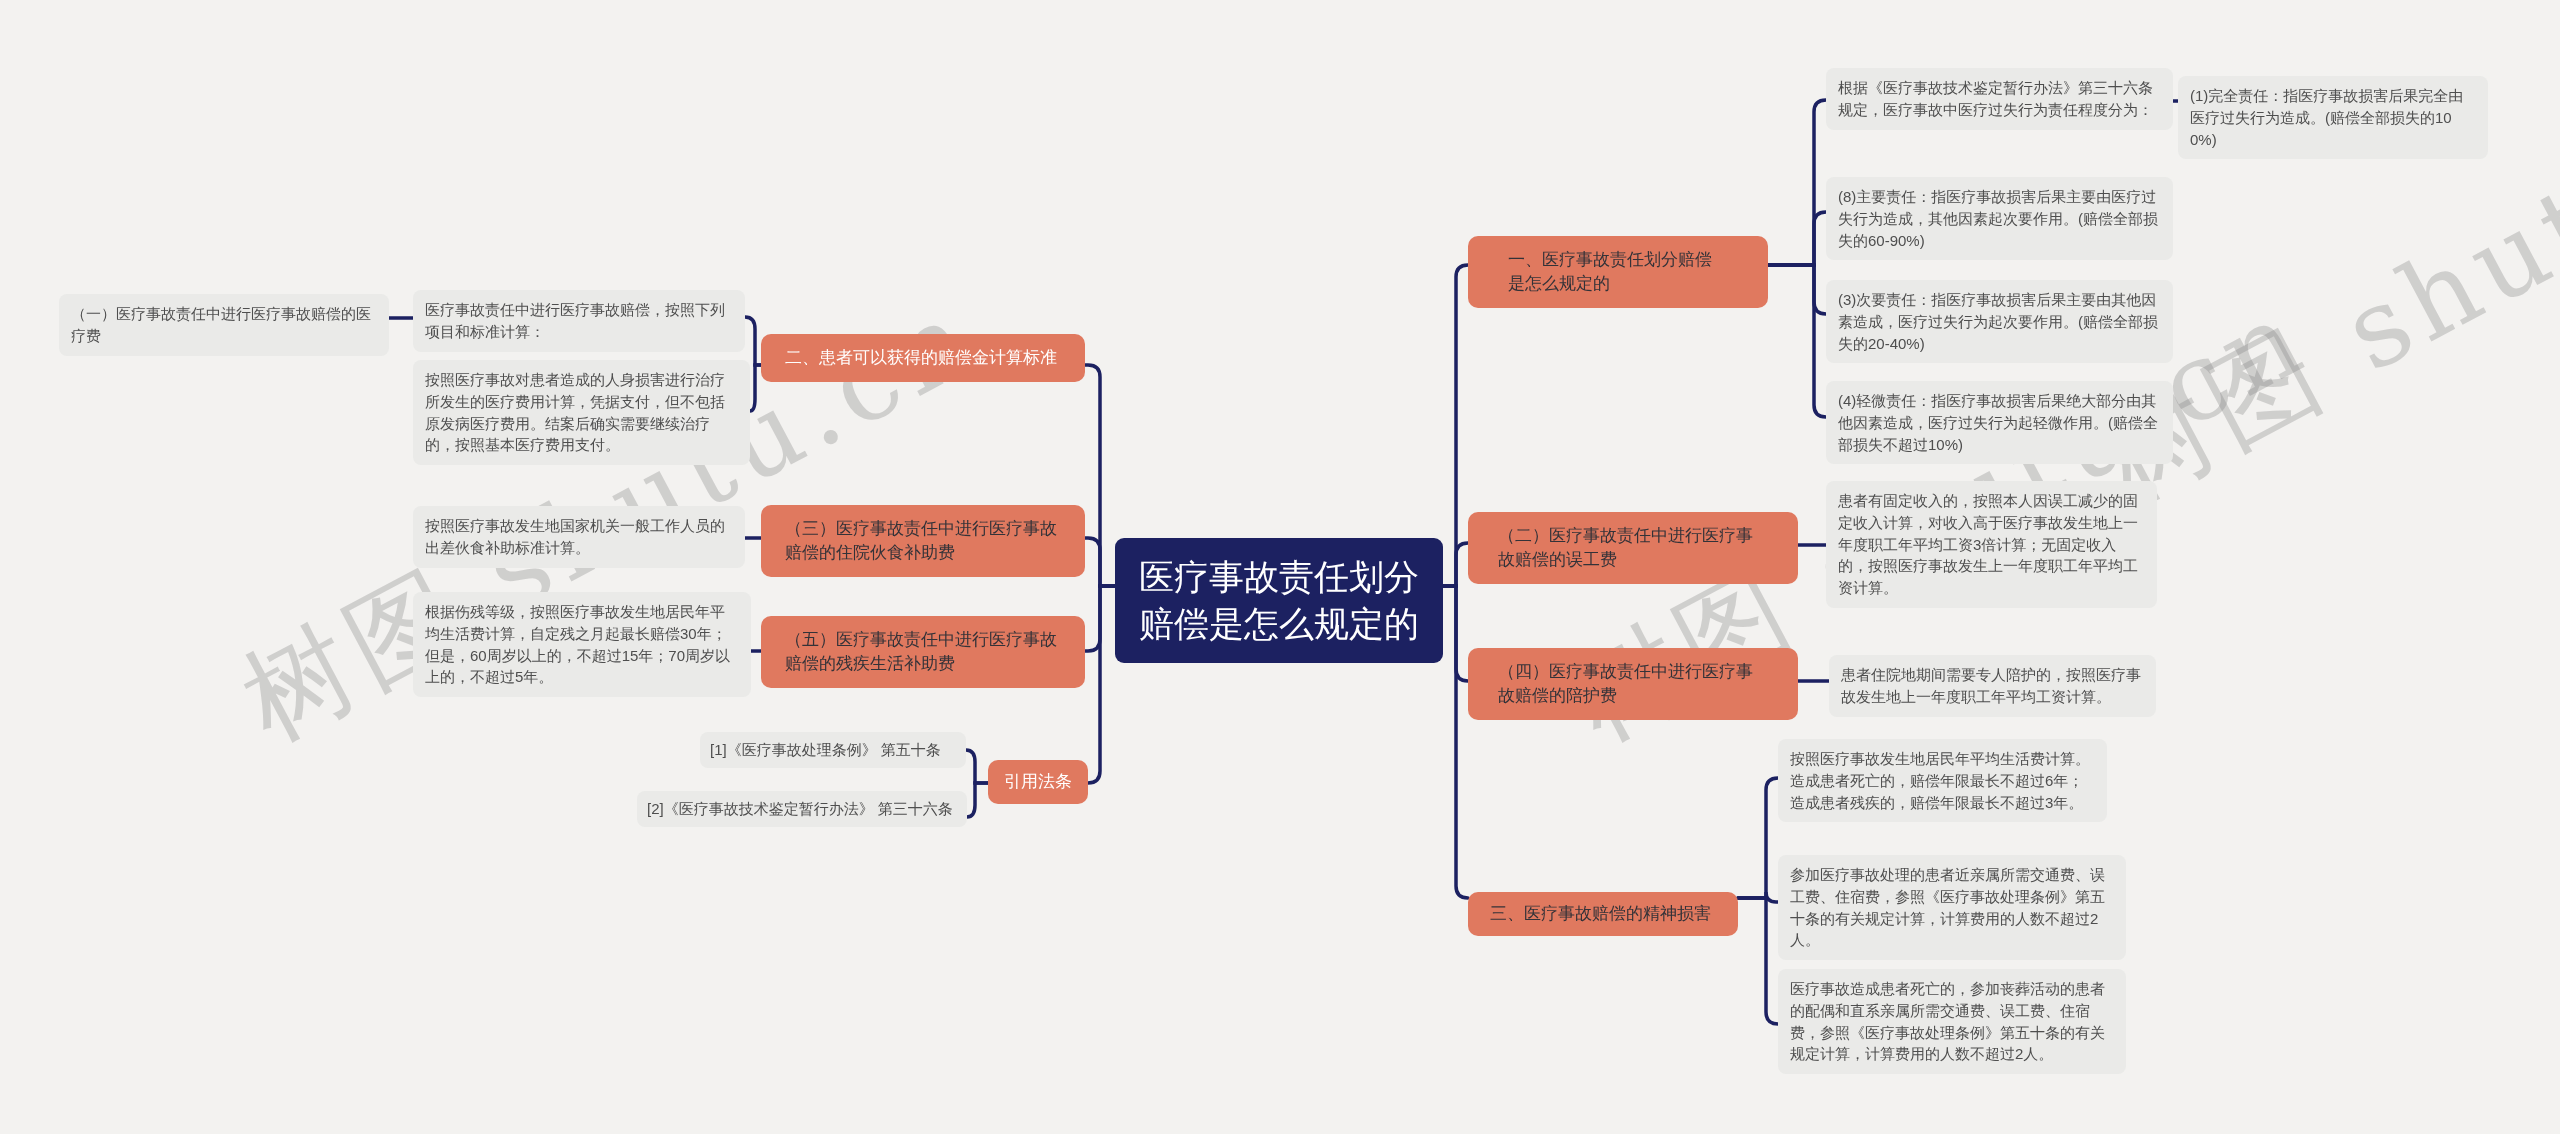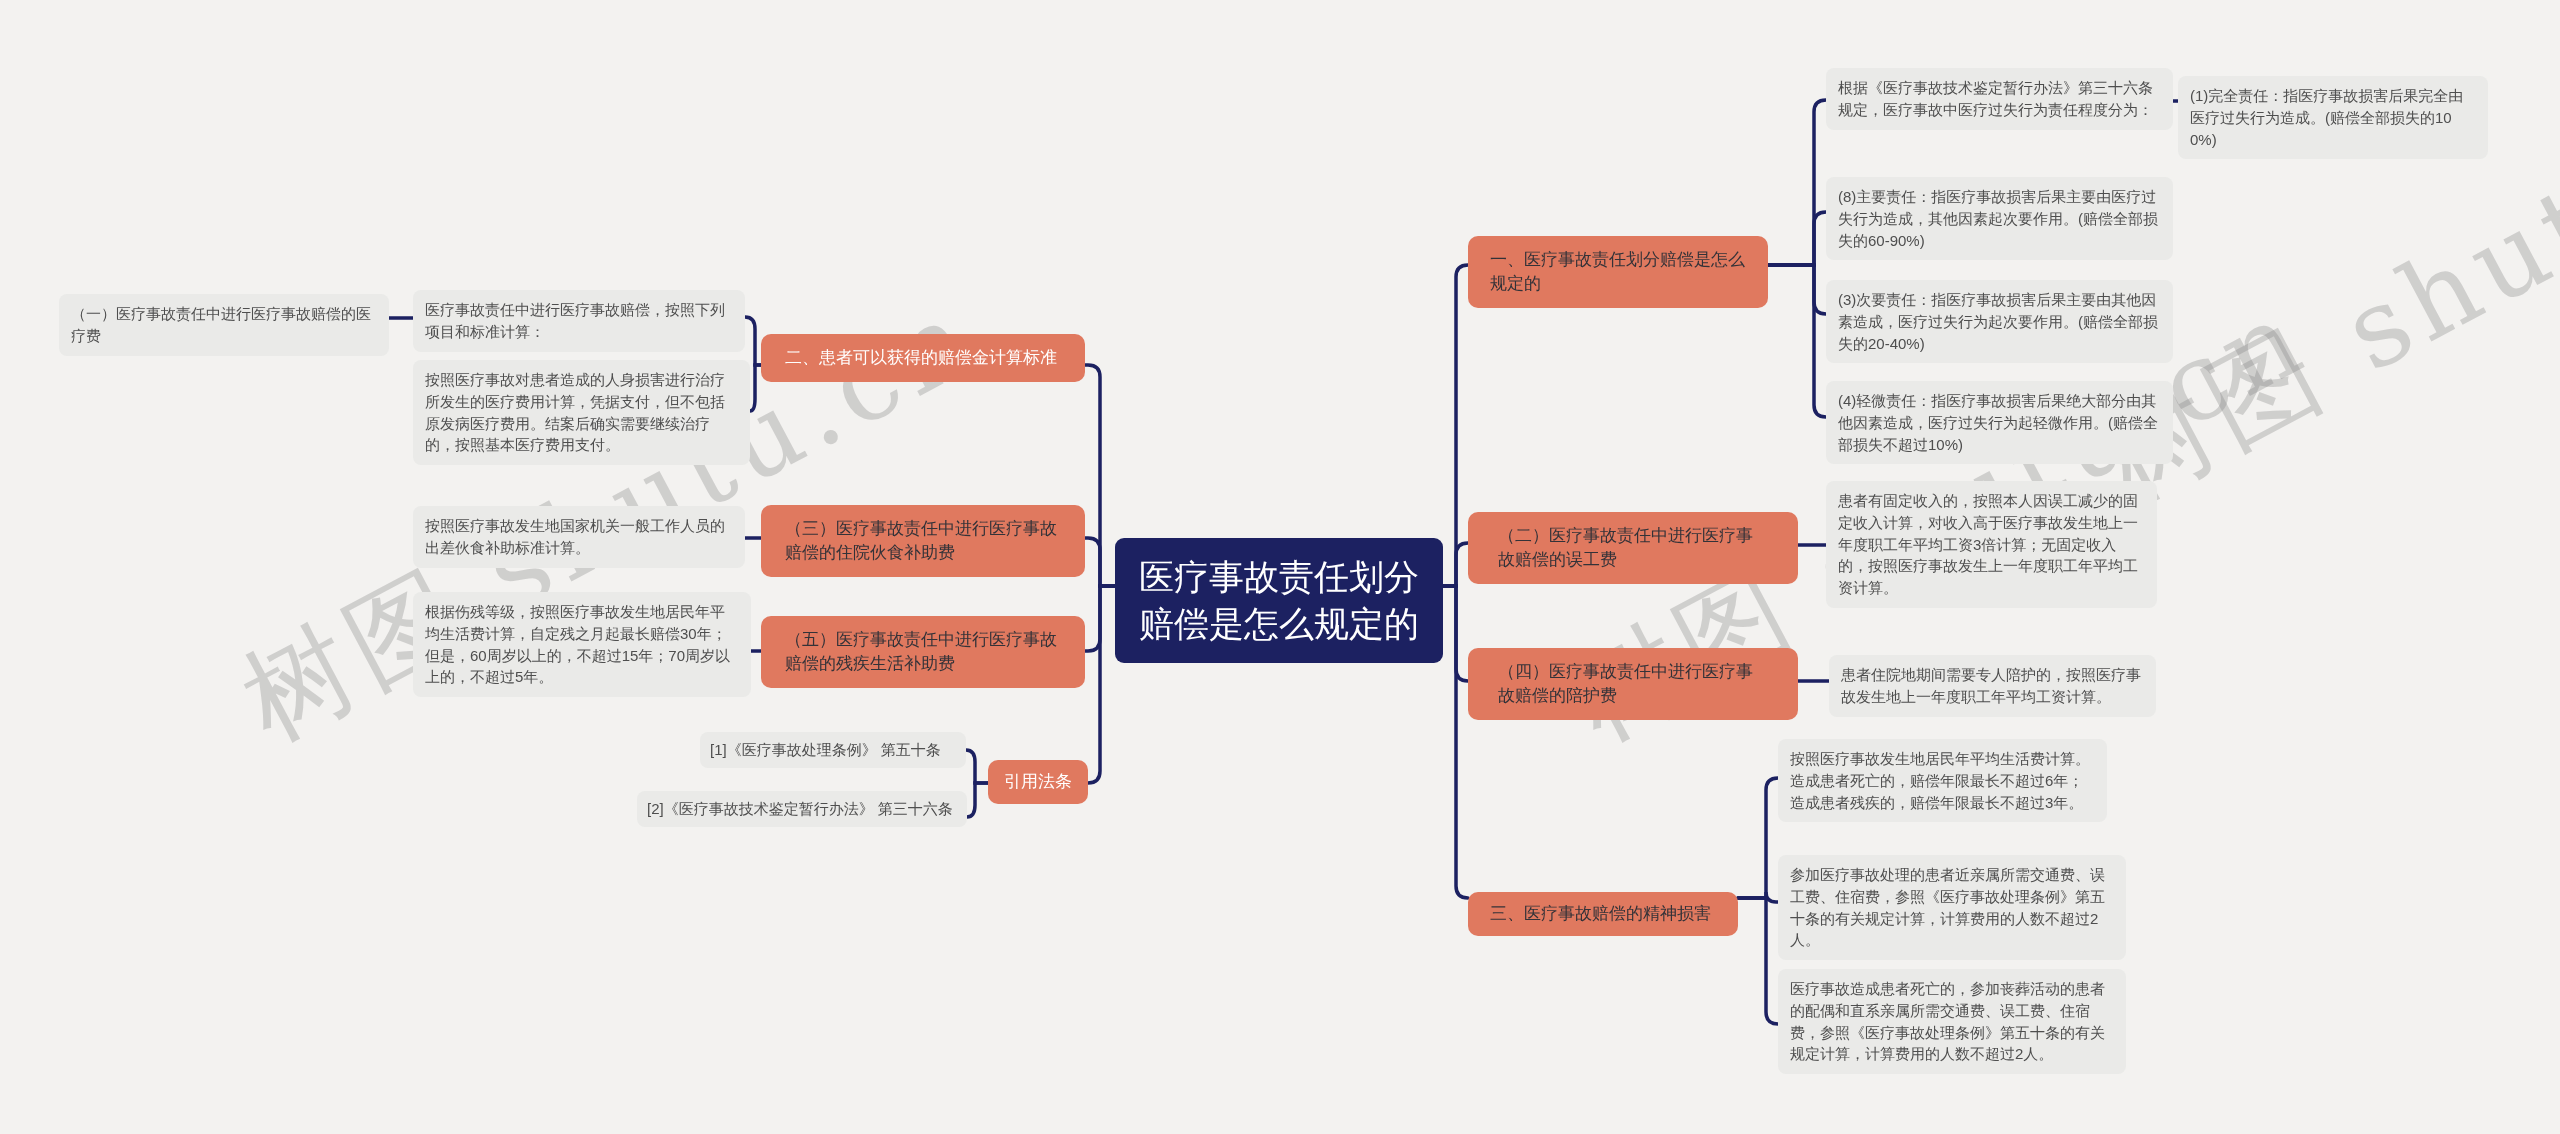--- a/index.html
+++ b/index.html
@@ -72,21 +72,21 @@
   <div class="node gray" style="left:413px;top:506px;width:332px;">按照医疗事故发生地国家机关一般工作人员的出差伙食补助标准计算。</div>
   <div class="node salmon" style="left:761px;top:505px;width:324px;">（三）医疗事故责任中进行医疗事故赔偿的住院伙食补助费</div>
 
   <div class="node gray" style="left:413px;top:592px;width:338px;">根据伤残等级，按照医疗事故发生地居民年平均生活费计算，自定残之月起最长赔偿30年；但是，60周岁以上的，不超过15年；70周岁以上的，不超过5年。</div>
   <div class="node salmon" style="left:761px;top:616px;width:324px;">（五）医疗事故责任中进行医疗事故赔偿的残疾生活补助费</div>
 
   <div class="node gray" style="left:700px;top:732px;width:266px;padding:7px 10px;">[1]《医疗事故处理条例》 第五十条</div>
   <div class="node gray" style="left:637px;top:791px;width:330px;padding:7px 10px;">[2]《医疗事故技术鉴定暂行办法》 第三十六条</div>
   <div class="node salmon light" style="left:988px;top:760px;width:100px;padding:10px 16px;">引用法条</div>
 
-  <div class="node salmon" style="left:1468px;top:236px;width:300px;padding:12px 22px;">一、医疗事故责任划分赔偿是怎么规定的</div>
+  <div class="node salmon" style="left:1468px;top:236px;width:300px;padding:12px 40px;">一、医疗事故责任划分赔偿是怎么规定的</div>
   <div class="node gray" style="left:1826px;top:68px;width:347px;">根据《医疗事故技术鉴定暂行办法》第三十六条规定，医疗事故中医疗过失行为责任程度分为：</div>
   <div class="node gray" style="left:2178px;top:76px;width:310px;">(1)完全责任：指医疗事故损害后果完全由医疗过失行为造成。(赔偿全部损失的100%)</div>
   <div class="node gray" style="left:1826px;top:177px;width:347px;">(8)主要责任：指医疗事故损害后果主要由医疗过失行为造成，其他因素起次要作用。(赔偿全部损失的60-90%)</div>
   <div class="node gray" style="left:1826px;top:280px;width:347px;">(3)次要责任：指医疗事故损害后果主要由其他因素造成，医疗过失行为起次要作用。(赔偿全部损失的20-40%)</div>
   <div class="node gray" style="left:1826px;top:381px;width:347px;">(4)轻微责任：指医疗事故损害后果绝大部分由其他因素造成，医疗过失行为起轻微作用。(赔偿全部损失不超过10%)</div>
 
   <div class="node salmon" style="left:1468px;top:512px;width:330px;padding:12px 30px;">（二）医疗事故责任中进行医疗事故赔偿的误工费</div>
   <div class="node gray" style="left:1826px;top:481px;width:331px;">患者有固定收入的，按照本人因误工减少的固定收入计算，对收入高于医疗事故发生地上一年度职工年平均工资3倍计算；无固定收入的，按照医疗事故发生上一年度职工年平均工资计算。</div>
 
   <div class="node salmon" style="left:1468px;top:648px;width:330px;padding:12px 30px;">（四）医疗事故责任中进行医疗事故赔偿的陪护费</div>

